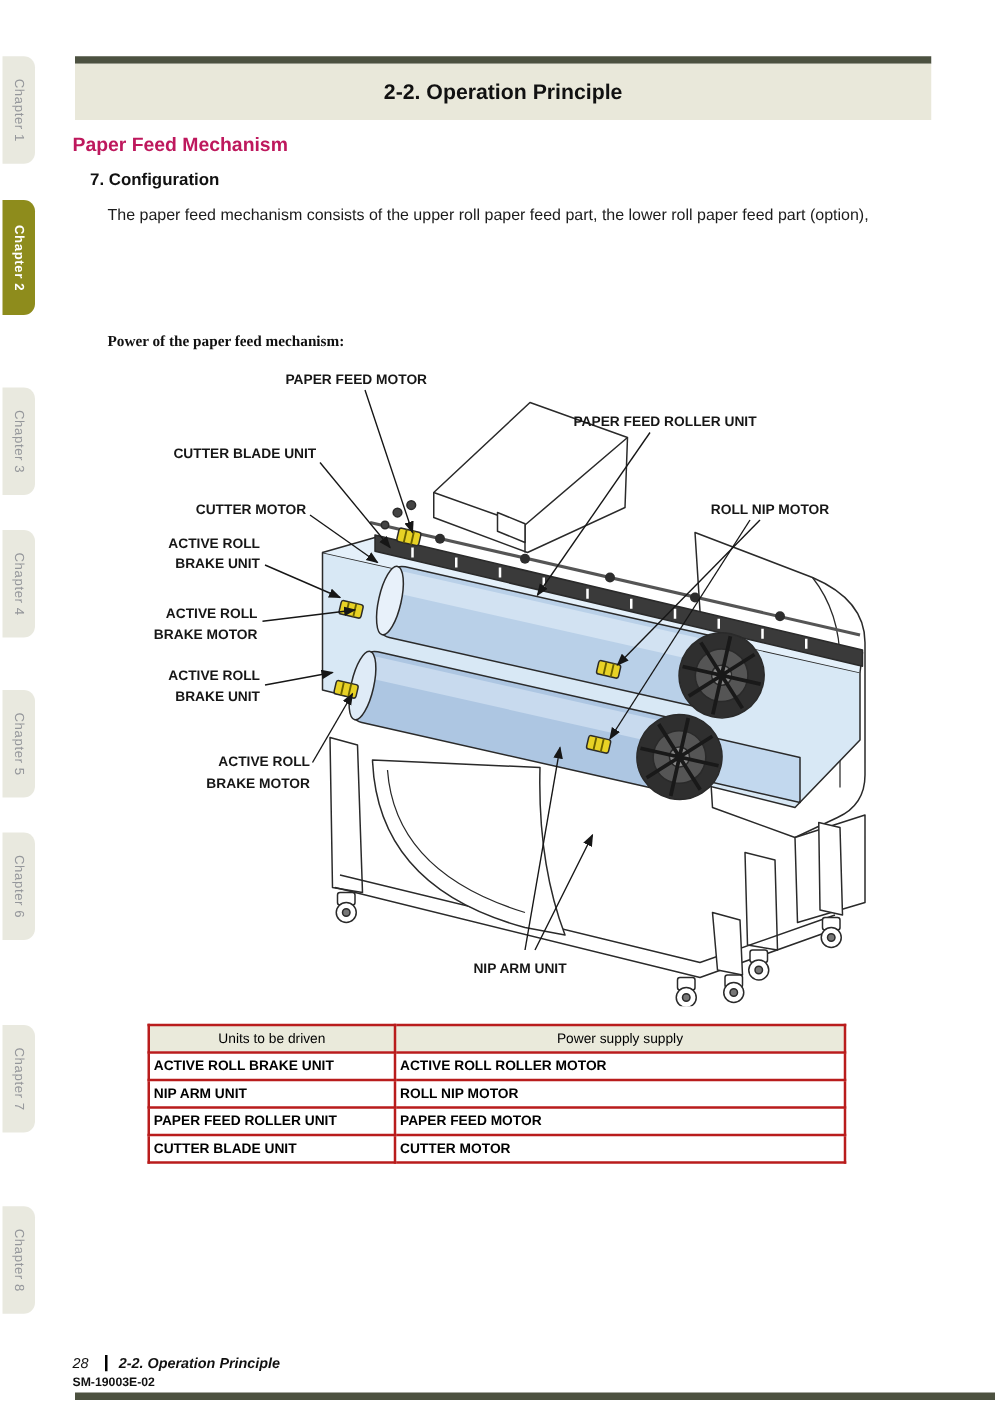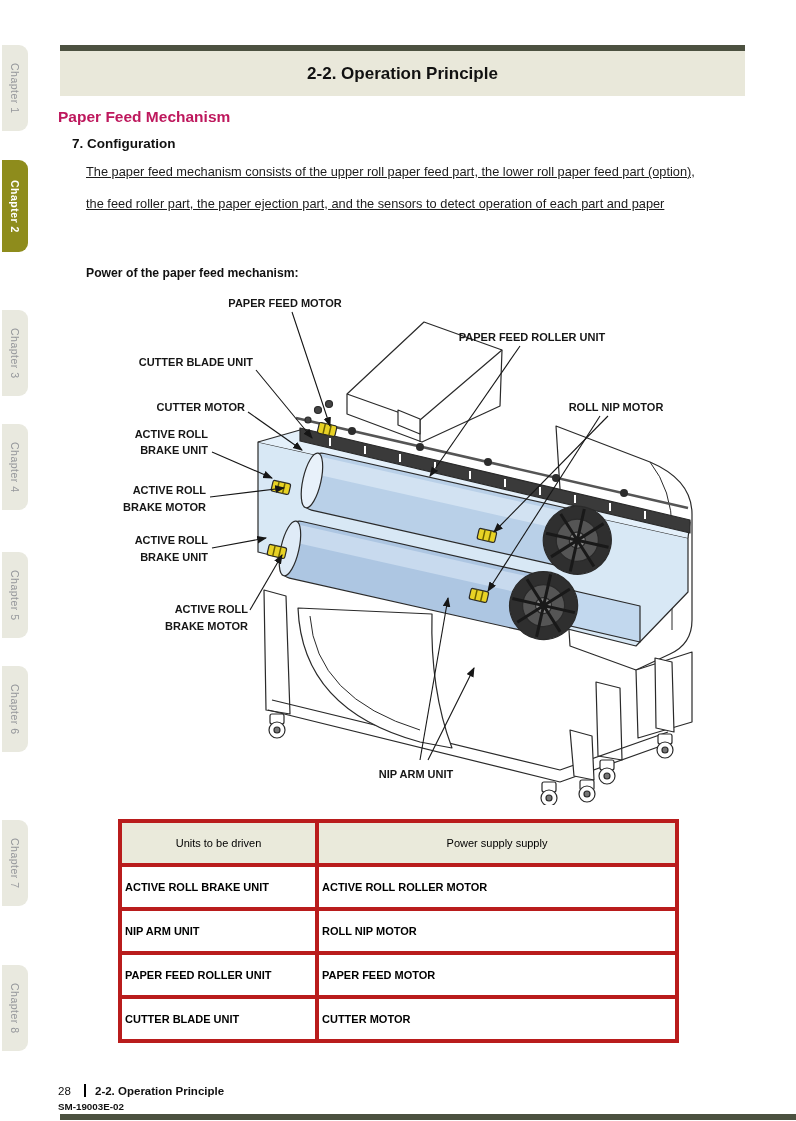--- a/index.html
+++ b/index.html
@@ -14,37 +14,37 @@
   .tab.active{background:#8e8c1c;color:#ffffff;font-weight:bold;}
 
   
   .top-rule{position:absolute;left:60px;top:45px;width:685px;height:6px;background:#4c5140;}
   .header-box{position:absolute;left:60px;top:51px;width:685px;height:45px;background:#e9e8da;
               display:flex;align-items:center;justify-content:center;}
   .header-title{font-size:17px;font-weight:bold;color:#111;}
 
   .section-title{position:absolute;left:58px;top:108px;font-size:15.5px;font-weight:bold;color:#be185d;}
   .subsection-title{position:absolute;left:72px;top:136px;font-size:13.5px;font-weight:bold;color:#111;}
-  .body-par{position:absolute;left:86px;top:156px;width:656px;font-size:12.8px;line-height:32px;color:#1c1c1c;text-decoration:underline;}
-  .caption{position:absolute;left:86px;top:266px;font-size:12.2px;font-weight:bold;color:#111;}
+  .body-par{position:absolute;left:86px;top:156px;width:656px;font-size:12.8px;line-height:32px;color:#1c1c1c;}
+  .caption{position:absolute;left:86px;top:266px;font-size:12.2px;font-weight:bold;color:#111;font-family:Liberation Serif, serif;}
 
   .diagram{position:absolute;left:0;top:290px;}
   .diagram text{font-family:"Liberation Sans",sans-serif;font-size:11px;font-weight:600;fill:#161616;}
 
   
   table.power{position:absolute;left:118px;top:819px;border-collapse:collapse;table-layout:fixed;}
-  table.power th,table.power td{border:4px solid #b91c1c;height:16px;font-size:11px;padding:12px 3px;
+  table.power th,table.power td{border:2px solid #b91c1c;height:16px;font-size:11px;padding:2px 3px;
       overflow:hidden;white-space:nowrap;}
   table.power th{background:#eaeadb;font-weight:400;text-align:center;}
   table.power td{font-weight:600;text-align:left;background:#fff;margin-left:12px;}
   .col-units{width:197px;}
   .col-power{width:360px;}
 
   
-  .footer{position:absolute;left:58px;top:1084px;display:flex;align-items:center;font-size:11.5px;color:#111;}
+  .footer{position:absolute;left:58px;top:1084px;display:flex;align-items:center;font-size:11.5px;color:#111;font-style:italic;}
   .footer .pageno{min-width:26px;}
   .footer .sep{width:2px;height:13px;background:#000;margin:0 9px 0 0;}
   .footer .ftitle{font-weight:bold;}
   .doc-code{position:absolute;left:58px;top:1101px;font-size:9.8px;font-weight:bold;color:#111;}
   .bottom-rule{position:absolute;left:60px;top:1114px;width:736px;height:6px;background:#4c5140;}
 </style>
 </head>
 <body>
 
 <div class="page">
@@ -77,21 +77,20 @@
   <div class="top-rule"></div>
   <div class="header-box">
     <span class="header-title">2-2. Operation Principle</span>
   </div>
 
   <div class="section-title">Paper Feed Mechanism</div>
   <div class="subsection-title">7. Configuration</div>
 
   <div class="body-par">
     <div>The paper feed mechanism consists of the upper roll paper feed part, the lower roll paper feed part (option),</div>
-    <div>the feed roller part, the paper ejection part, and the sensors to detect operation of each part and paper</div>
   </div>
 
   <div class="caption">Power of the paper feed mechanism:</div>
 
   <svg class="diagram" width="796" height="515" viewBox="0 0 796 515">
     <defs>
       <marker id="arr" markerWidth="9" markerHeight="8" refX="8" refY="3.5" orient="auto">
         <path d="M0,0 L9,3.5 L0,7 Z" fill="#161616"></path>
       </marker>
     </defs>

